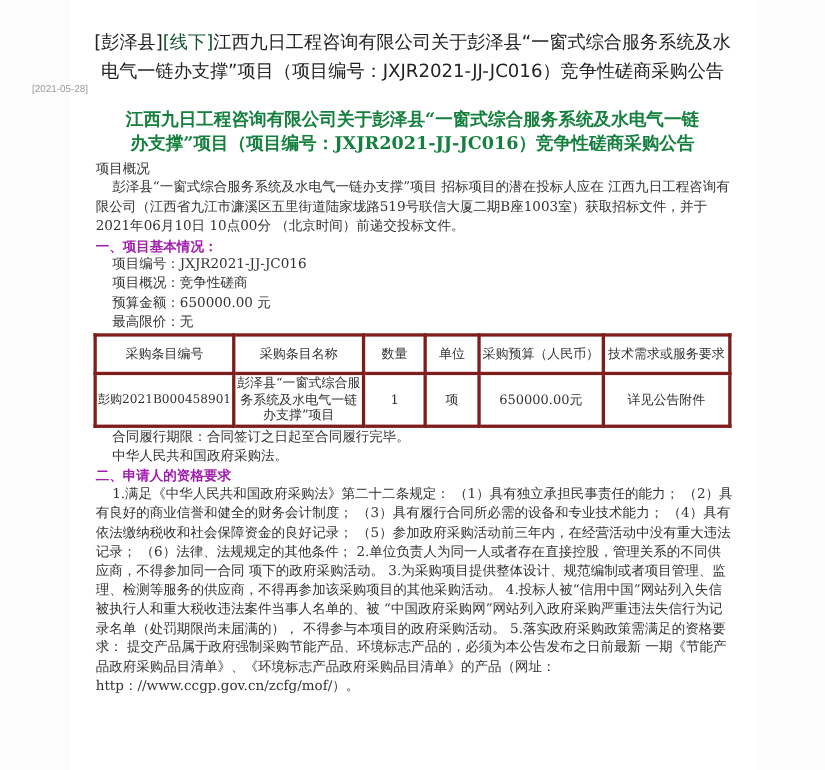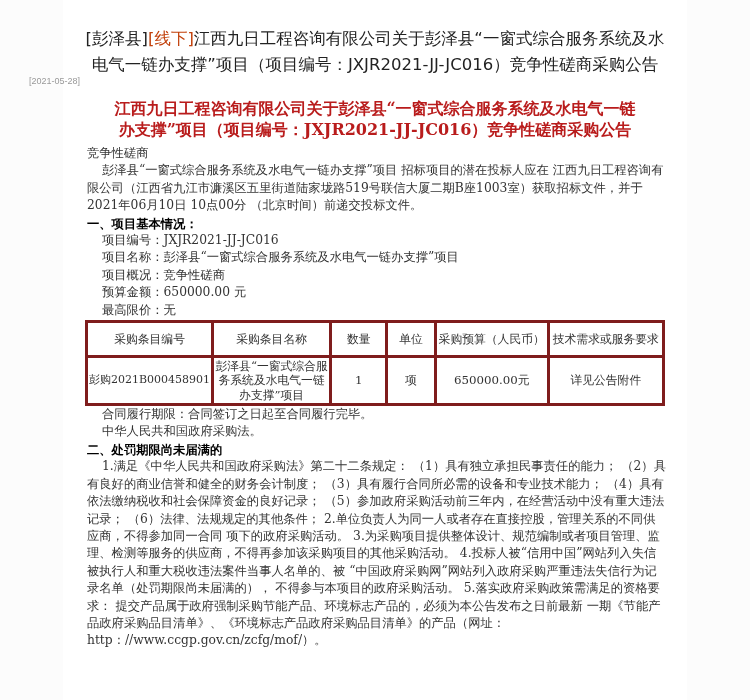--- a/index.html
+++ b/index.html
@@ -12,38 +12,38 @@
   .page {
     position:absolute; left:63px; top:0; width:624px; height:700px;
     background:#ffffff;
   }
   .top-title {
     position:absolute; left:0; top:26px; width:750px;
     text-align:center;
     font-family:"DejaVu Sans","Liberation Sans",sans-serif;
     font-size:16.5px; line-height:26px; color:#222;
   }
-  .top-title .tag-link { color:#c2410c; cursor:pointer; }
+  .top-title .tag-link { color:#14532d; cursor:pointer; }
   .pub-date {
     position:absolute; left:0; top:76px; width:750px; text-align:left;
     font-family:"Liberation Sans","DejaVu Sans",sans-serif;
     font-size:9px; color:#999;margin-left:29px;
   }
   .doc-title {
     position:absolute; left:63px; top:98px; width:624px; text-align:center;
     font-family:"DejaVu Serif","Liberation Serif",serif;
-    font-weight:bold; font-size:16px; line-height:21px; color:#b91c1c;
+    font-weight:bold; font-size:16px; line-height:21px; color:#15803d;
   }
   .body {
     position:absolute; left:87px; top:145px; width:580px;
     font-size:12.3px; line-height:17.4px; color:#333;
   }
   .body p { margin:0; }
   .indent { padding-left:15px; }
-  .sec { font-weight:bold; color:#000000; }
+  .sec { font-weight:bold; color:#a21caf; }
   .first-indent { text-indent:15px; }
   table.req {
     border-collapse:collapse; margin:1px 0 0 -2px; width:580px;
     font-size:11.8px; line-height:14.5px; color:#333;
   }
   table.req td, table.req th {
     border:3px solid #7f1d1d; text-align:center; vertical-align:middle;
     font-weight:normal; padding:0 1px;
   }
   table.req th { height:32px; }
@@ -60,26 +60,25 @@
 </div>
 
 <div class="pub-date">[2021-05-28]</div>
 
 <div class="doc-title">
   <span>江西九日工程咨询有限公司关于彭泽县“一窗式综合服务系统及水电气一链</span><br>
   <span>办支撑”项目（项目编号：JXJR2021-JJ-JC016）竞争性磋商采购公告</span>
 </div>
 
 <div class="body">
-  <p>竞争性磋商</p>
+  <p>项目概况</p>
   <p class="first-indent">彭泽县“一窗式综合服务系统及水电气一链办支撑”项目 招标项目的潜在投标人应在 江西九日工程咨询有限公司（江西省九江市濂溪区五里街道陆家垅路519号联信大厦二期B座1003室）获取招标文件，并于 2021年06月10日 10点00分 （北京时间）前递交投标文件。</p>
 
   <p class="sec">一、项目基本情况：</p>
   <p class="indent">项目编号：JXJR2021-JJ-JC016</p>
-  <p class="indent">项目名称：彭泽县“一窗式综合服务系统及水电气一链办支撑”项目</p>
   <p class="indent">项目概况：竞争性磋商</p>
   <p class="indent">预算金额：650000.00 元</p>
   <p class="indent">最高限价：无</p>
 
   <table class="req">
     <colgroup>
       <col style="width:115px">
         <col style="width:122px">
         <col style="width:58px">
         <col style="width:50px">
@@ -102,16 +101,16 @@
       <td>项</td>
       <td>650000.00元</td>
       <td>详见公告附件</td>
     </tr>
   </tbody>
     </table>
 
   <p class="indent">合同履行期限：合同签订之日起至合同履行完毕。</p>
   <p class="indent">中华人民共和国政府采购法。</p>
 
-  <p class="sec">二、处罚期限尚未届满的</p>
+  <p class="sec">二、申请人的资格要求</p>
   <p class="first-indent">1.满足《中华人民共和国政府采购法》第二十二条规定： （1）具有独立承担民事责任的能力； （2）具有良好的商业信誉和健全的财务会计制度； （3）具有履行合同所必需的设备和专业技术能力； （4）具有依法缴纳税收和社会保障资金的良好记录； （5）参加政府采购活动前三年内，在经营活动中没有重大违法记录； （6）法律、法规规定的其他条件； 2.单位负责人为同一人或者存在直接控股，管理关系的不同供应商，不得参加同一合同 项下的政府采购活动。 3.为采购项目提供整体设计、规范编制或者项目管理、监理、检测等服务的供应商，不得再参加该采购项目的其他采购活动。 4.投标人被“信用中国”网站列入失信被执行人和重大税收违法案件当事人名单的、被 “中国政府采购网”网站列入政府采购严重违法失信行为记录名单（处罚期限尚未届满的）， 不得参与本项目的政府采购活动。 5.落实政府采购政策需满足的资格要求： 提交产品属于政府强制采购节能产品、环境标志产品的，必须为本公告发布之日前最新 一期《节能产品政府采购品目清单》、《环境标志产品政府采购品目清单》的产品（网址： http：//www.ccgp.gov.cn/zcfg/mof/）。</p>
 
 </div>
 
 </body></html>

